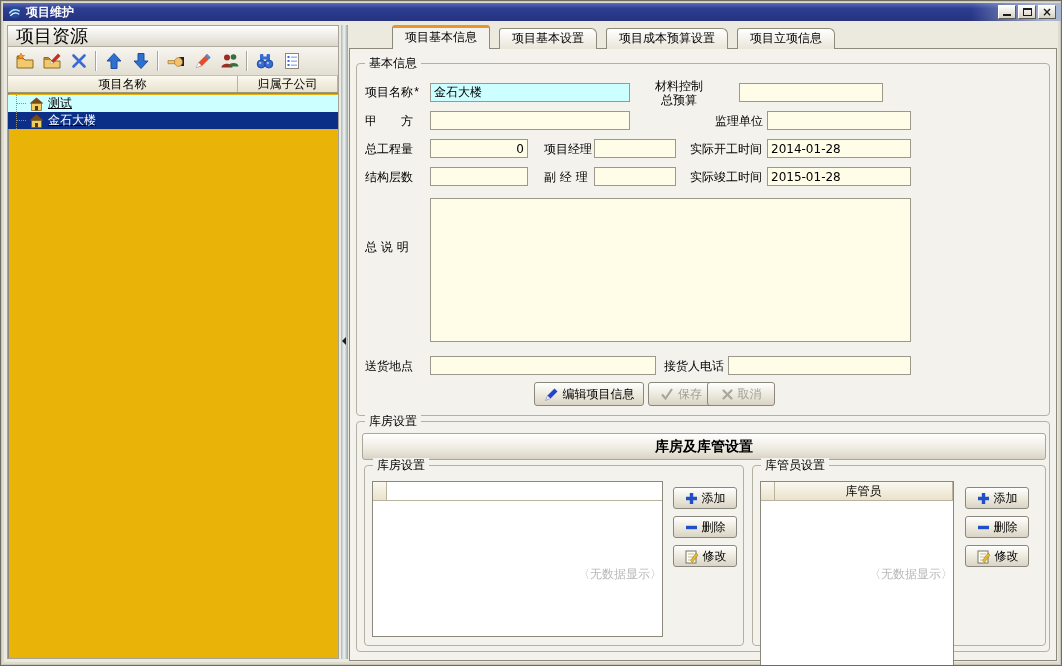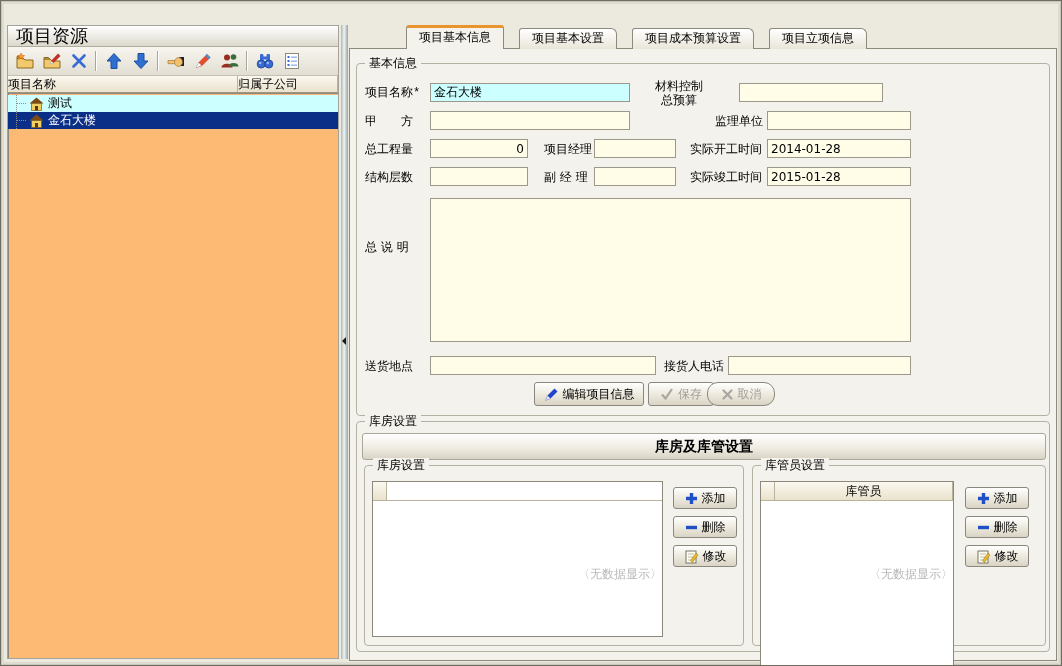--- a/index.html
+++ b/index.html
@@ -26,39 +26,39 @@
   .left-panel { position:absolute; left:6px; top:24px; width:332px; height:634px;
                 border:1px solid #a5a299; background:#f0eee7; display:flex; flex-direction:column; }
   .lp-header { height:21px; line-height:20px; padding-left:8px; font-size:18px;
                background:linear-gradient(#ffffff,#dcd8cc); border-bottom:1px solid #b0aca0; }
   .lp-toolbar { height:29px; display:flex; align-items:center; padding:0 3px;
                 background:linear-gradient(#f7f5ef,#e2ded2); border-bottom:1px solid #c4c0b4; }
   .tbtn { width:27px; height:25px; display:flex; align-items:center; justify-content:center; cursor:default; }
   .tsep { width:2px; height:20px; border-left:1px solid #a8a59a; border-right:1px solid #ffffff; margin:0 3px; }
   .lp-colheaders { display:flex; height:17px; border-bottom:1px solid #9c9784; }
   .colh { background:linear-gradient(#fbf8ef,#e9e2cd); border-right:1px solid #b9b29c;
-          font-size:12px; text-align:left; line-height:16px; }
+          font-size:12px; text-align:center; line-height:16px; }
   .colh.name { width:230px; } .colh.company { flex:1; }
-  .lp-tree { flex:1; background:#fdba74; box-shadow: inset 1px 1px 0 #8a887e; padding-top:2px; overflow:hidden; }
+  .lp-tree { flex:1; background:#eab308; box-shadow: inset 1px 1px 0 #8a887e; padding-top:2px; overflow:hidden;text-decoration:underline; }
   .trow { height:17px; display:flex; align-items:center; font-size:12px; cursor:default; }
   .trow.hl { background:#ccffff; color:#000; }
   .trow.sel { background:#0b2f87; color:#fff; }
   .elbow { width:12px; height:17px; margin-left:8px; border-left:1px dotted #8f8d84; position:relative; flex:0 0 auto; }
   .elbow::after { content:""; position:absolute; left:0; top:8px; width:9px; border-top:1px dotted #8f8d84; }
   .trow .home { margin:0 4px 0 1px; flex:0 0 auto; }
 
   
   .splitter { position:absolute; left:340px; top:24px; width:7px; height:634px;
               background:linear-gradient(90deg,#aeb6b6,#eef4f4 45%,#9aa2a2); cursor:col-resize; }
   .collapse-arrow { position:absolute; left:1px; top:312px; width:0; height:0;
               border-right:4px solid #1a1a1a; border-top:4px solid transparent; border-bottom:4px solid transparent; }
 
   
   .right-panel { position:absolute; left:348px; top:24px; width:708px; height:637px; }
-  .tabstrip { position:absolute; left:17px; top:0; height:24px; display:flex; gap:15px; z-index:3;padding-left:40px; }
+  .tabstrip { position:absolute; left:3px; top:0; height:24px; display:flex; gap:9px; z-index:3;padding-left:40px; }
   .tab { padding:0 12px; font-size:12px; cursor:default; border:1px solid #8d8a7c; border-bottom:none;
          background:linear-gradient(#ffffff,#e9e5d8); height:21px; line-height:19px; margin-top:3px;
          border-radius:3px 6px 0 0; }
   .tab.active { height:24px; line-height:19px; margin-top:0; background:#f4f2ec;
                 border-top:3px solid #e8952f; border-radius:3px 3px 0 0; }
   .tabpage { position:absolute; left:0; top:23px; width:708px; height:613px;
              background:#f4f2ec; border:1px solid #8d8a7c; }
 
   
   .groupbox { position:absolute; border:1px solid #b4b0a2; border-radius:4px; }
@@ -85,20 +85,39 @@
   .dg-col { background:linear-gradient(#fbf8ef,#e9e2cd); border-right:1px solid #b9b29c;
             font-size:12px; text-align:center; line-height:18px; }
   .dg-empty { position:absolute; left:0; right:0; top:84px; text-align:right; font-size:12px; color:#b8b8b8; }
   .mini-btn { width:64px; height:22px; }
 </style>
 </head>
 <body>
 
 <div id="window">
 
+  <div class="titlebar">
+    <svg class="app-icon" viewBox="0 0 16 16">
+      <circle cx="8" cy="8" r="6.2" fill="#1d4f9e"></circle>
+      <path d="M2.5 9 Q7 2.5 13.5 6.5" stroke="#bfe2f2" stroke-width="1.6" fill="none"></path>
+      <path d="M3.5 11.5 Q8.5 6 13 10" stroke="#ffffff" stroke-width="1.2" fill="none"></path>
+    </svg>
+    <span class="title-text">项目维护</span>
+    <div class="winbtns">
+      <div class="winbtn">
+          <span class="g-min"></span>
+        </div>
+      <div class="winbtn">
+          <span class="g-max"></span>
+        </div>
+      <div class="winbtn">
+          <span class="g-close">×</span>
+        </div>
+    </div>
+  </div>
 
   <div class="left-panel">
     <div class="lp-header">项目资源</div>
 
     <div class="lp-toolbar">
       <div class="tbtn">
         <svg width="20" height="18" viewBox="0 0 20 18">
           <path d="M2 6 h6 l2 2 h8 v8 H2 z" fill="#f3c96d" stroke="#8a6a20"></path>
           <path d="M2 6 v-1.5 h4.5 l1.5 1.5 z" fill="#e8b84f" stroke="#8a6a20"></path>
           <polygon points="6,1 7,3.4 9.6,3.6 7.6,5 8.3,7.4 6,6 3.7,7.4 4.4,5 2.4,3.6 5,3.4" fill="#ff9a1f" stroke="#c05800" stroke-width="0.5"></polygon>
@@ -259,21 +278,21 @@
             <polygon points="1.5,13.5 3.5,8.5 6.5,11.5" fill="#e8e8ff" stroke="#8888aa" stroke-width="0.4"></polygon>
           </svg>
           <span>编辑项目信息</span>
         </div>
         <div class="btn disabled" style="left:276px; top:318px; width:66px; height:24px;margin-left:15px;">
           <svg width="14" height="14" viewBox="0 0 14 14">
             <path d="M2 7.5 L5.5 11.5 L12 2" stroke="#a8a6a0" stroke-width="2.2" fill="none"></path>
           </svg>
           <span>保存</span>
         </div>
-        <div class="btn disabled" style="left:350px; top:318px; width:68px; height:24px;border-radius:11px;">
+        <div class="btn disabled" style="left:350px; top:318px; width:68px; height:24px;">
           <svg width="13" height="13" viewBox="0 0 13 13">
             <path d="M2.5 2.5 L10.5 10.5 M10.5 2.5 L2.5 10.5" stroke="#a8a6a0" stroke-width="2.2" stroke-linecap="round"></path>
           </svg>
           <span>取消</span>
         </div>
       </div>
 
       <div class="groupbox" style="left:6px; top:372px; width:694px; height:231px;">
         <span class="legend">库房设置</span>
         <div class="banner">库房及库管设置</div>

